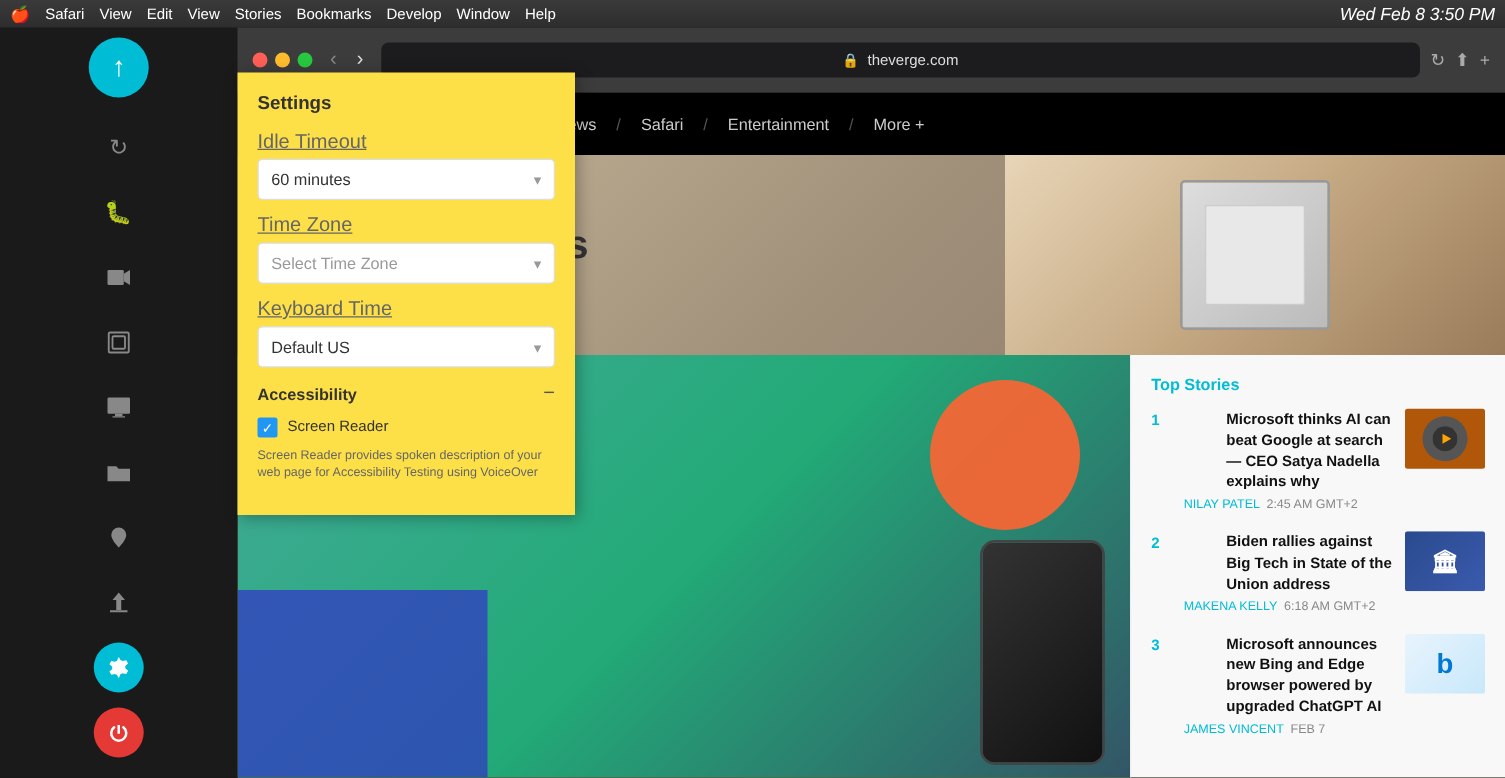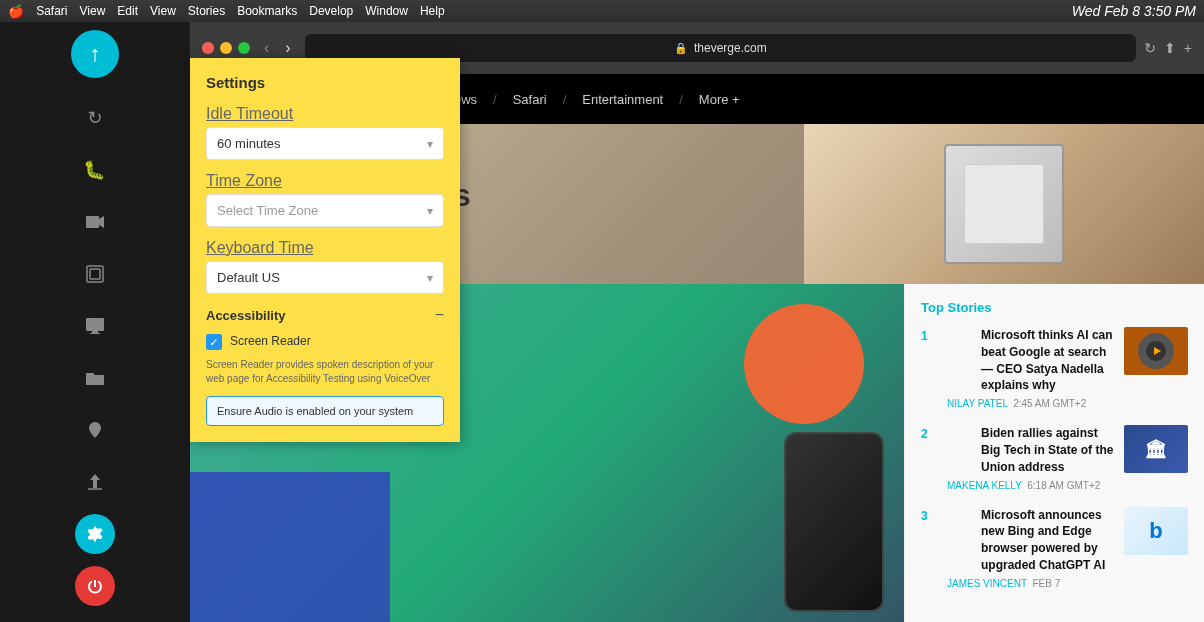--- a/index.html
+++ b/index.html
@@ -435,15 +435,14 @@
       <span class="minus-btn">−</span>
     </div>
 
     <div class="checkbox-row">
       <div class="checkbox-blue"></div>
       <span class="checkbox-label">Screen Reader</span>
     </div>
 
     <div class="screen-reader-desc">Screen Reader provides spoken description of your web page for Accessibility Testing using VoiceOver</div>
 
-    <div class="audio-notice">Ensure Audio is enabled on your system</div>
   </div>
 </div>
 
 </body></html>

